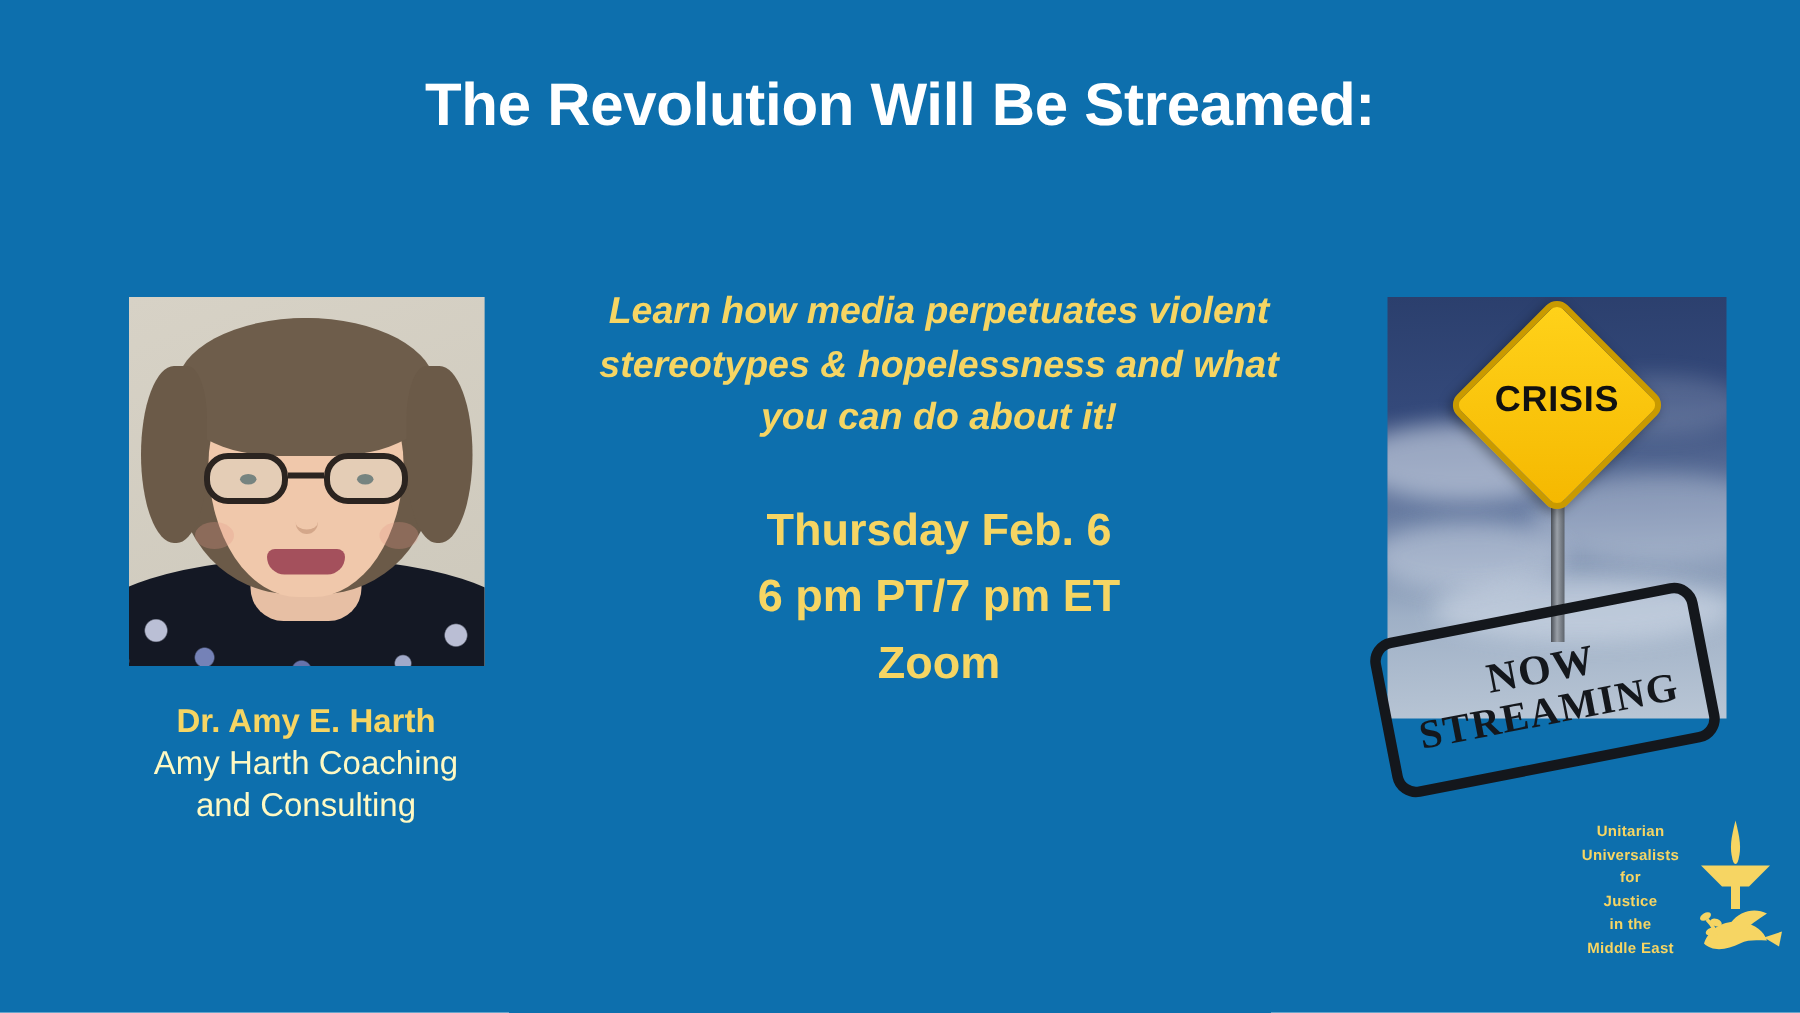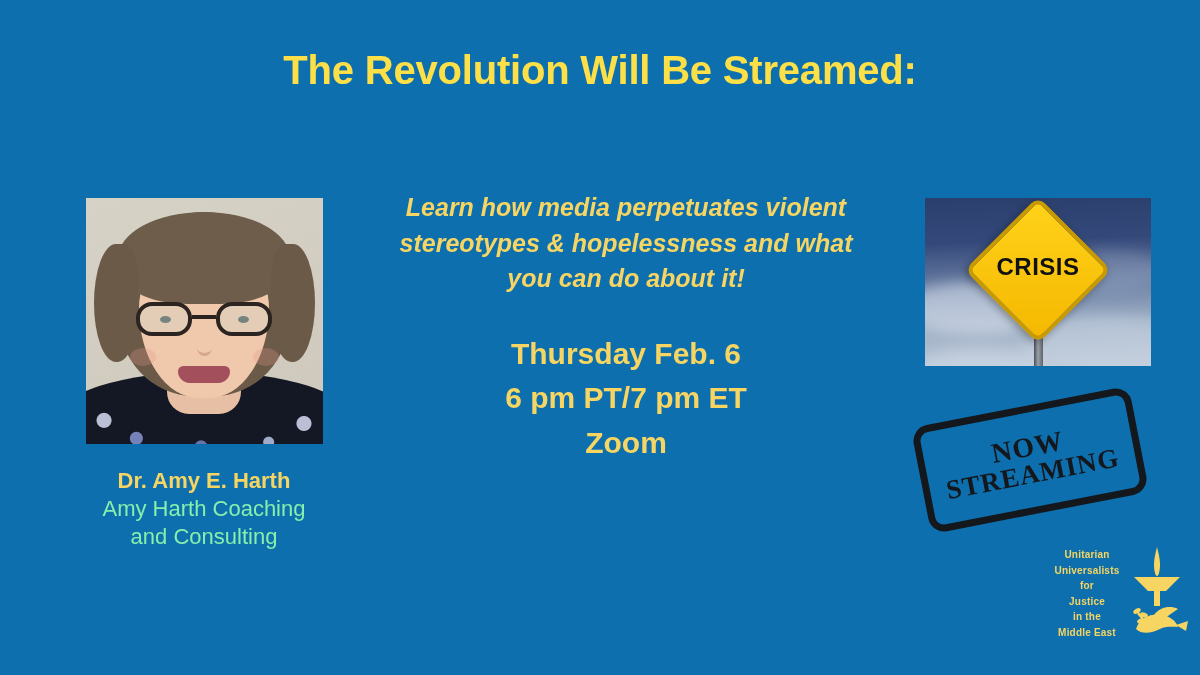--- a/index.html
+++ b/index.html
@@ -15,21 +15,21 @@
     background: #0d6fad;
     overflow: hidden;
   }
 
   
   #title {
     position: absolute;
     left: 0; top: 44px;
     width: 1200px;
     text-align: center;
-    color: #fde047;
+    color: #ffffff;
     font-size: 40px;
     font-weight: bold;
     line-height: 1.32;
     letter-spacing: -0.2px;
   }
   #title .tline { display: block; }
 
   
   #speaker-block {
     position: absolute;
@@ -81,21 +81,21 @@
   .ph-cheekR { position:absolute; right:44px; top:150px; width:26px; height:18px; background:rgba(226,150,136,.28); border-radius:50%; }
 
   #speaker-name {
     margin-top: 23px;
     color: #f6d563;
     font-size: 22px;
     font-weight: bold;
     line-height: 1.25;
   }
   #speaker-affil {
-    color: #86efac;
+    color: #fef9c3;
     font-size: 22px;
     font-weight: normal;
     line-height: 1.28;
   }
 
   
   #subtitle {
     position: absolute;
     left: 348px; top: 190px;
     width: 556px;
@@ -129,21 +129,21 @@
     font-size: 30px;
     font-weight: bold;
     line-height: 1.42;
   }
   #rsvp .rline { display: block; }
 
   
   #crisis-block {
     position: absolute;
     left: 925px; top: 198px;
-    width: 226px; height: 168px;
+    width: 226px; height: 281px;
   }
   #crisis-photo {
     position: absolute; inset: 0;
     overflow: hidden;
     background: linear-gradient(178deg,#2b3f6d 0%,#34497a 26%,#6b7fa4 52%,#9fb0c6 74%,#b9c6d5 100%);
   }
   .cloud {
     position: absolute;
     background: rgba(222,230,240,.55);
     border-radius: 50%;

